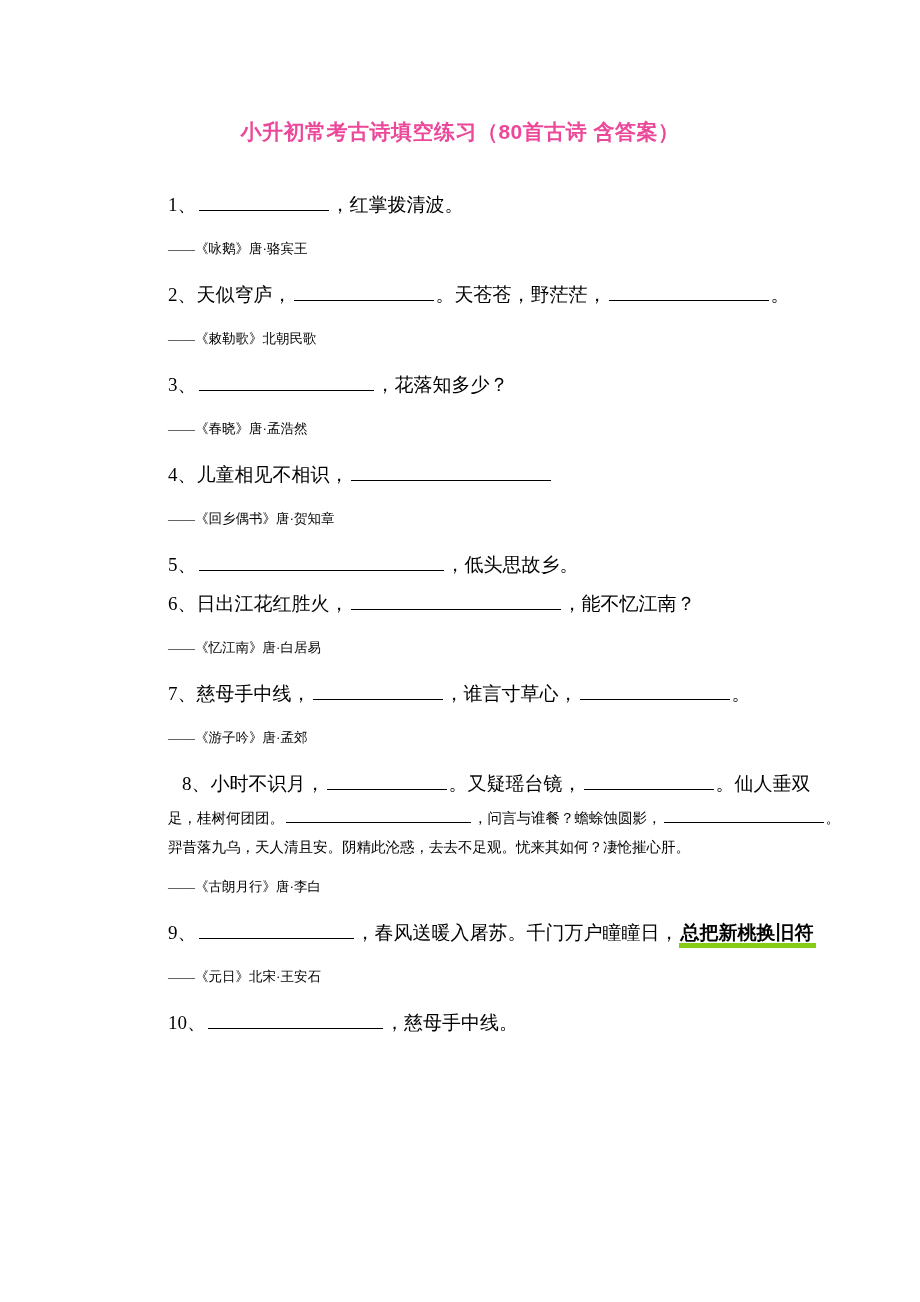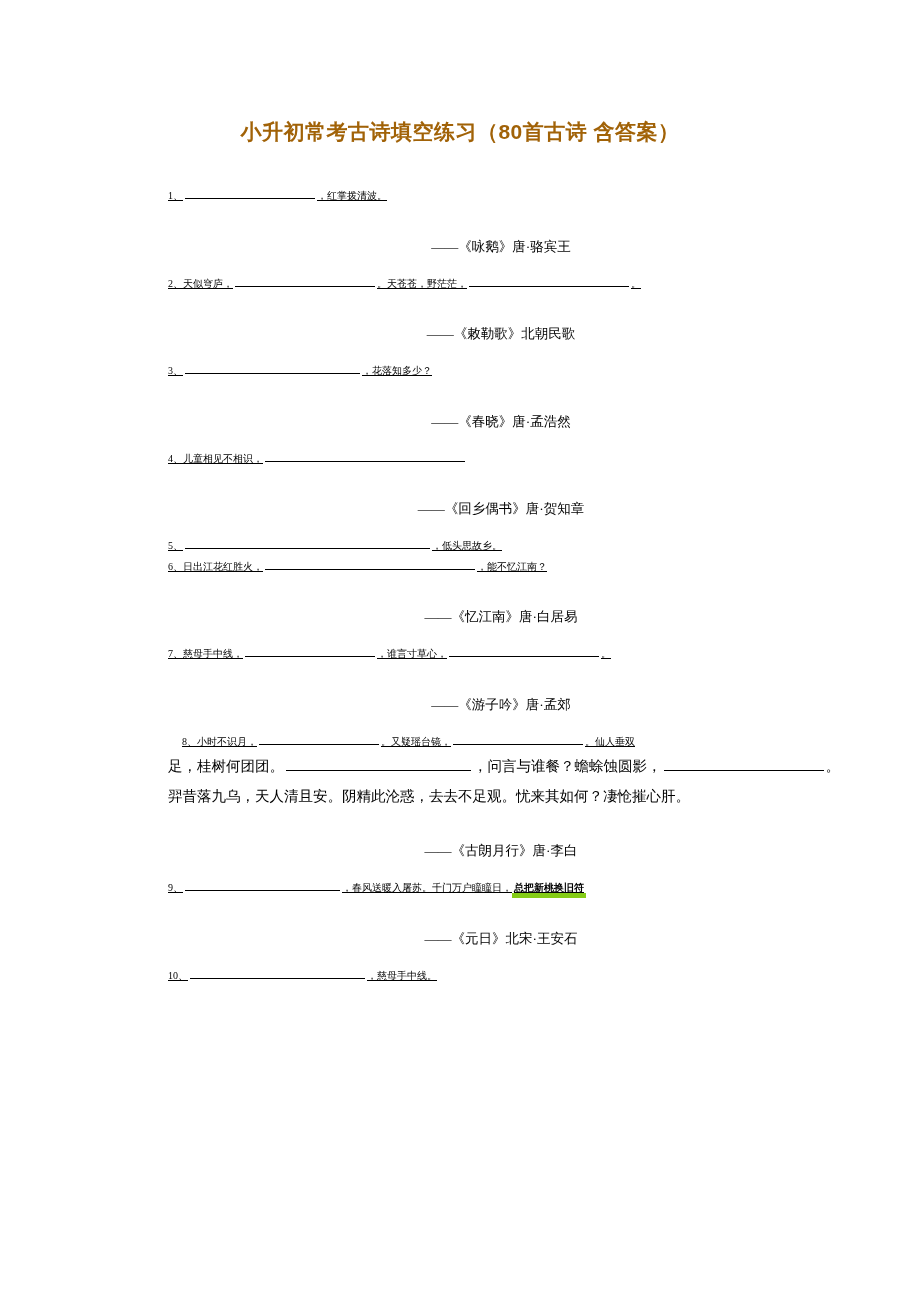--- a/index.html
+++ b/index.html
@@ -16,64 +16,63 @@
     overflow: hidden;
   }
   .page {
     position: relative;
     width: 920px;
     height: 1302px;
     box-sizing: border-box;
     padding: 0 68px;
   }
   .doc-title {
-    color: #a16207;
+    color: #ec4899;
     font-family: "Liberation Sans", "DejaVu Sans", sans-serif;
     font-weight: bold;
     font-size: 21px;
     text-align: center;
     margin-top: 118px;
     margin-bottom: 0;
     letter-spacing: 0.5px;
   }
   .body-area {
     margin-top: 40px;
     padding-left: 100px;
     padding-right: 10px;
   }
   .q-block {
     margin-bottom: 0;
   }
   .q-line {
-    font-size: 10px;
+    font-size: 19px;
     line-height: 2.05;
     text-indent: 0;
     white-space: normal;
-    text-decoration: underline;
   }
   .q-line.indent {
     text-indent: 14px;
   }
   .blank {
     display: inline-block;
     border-bottom: 1px solid #000;
     height: 1em;
     vertical-align: baseline;
     margin: 0 2px;
   }
   .answer-bold {
     font-weight: bold;
     border-bottom: 5px solid #84cc16;
     padding: 0 2px;
   }
   .source {
     font-size: 13.5px;
-    text-align: center;
+    text-align: left;
     line-height: 2.0;
-    margin-top: 26px;
+    margin-top: 10px;
     margin-bottom: 14px;
     padding-right: 8px;
   }
   .continuation {
     font-size: 14.5px;
     line-height: 2.05;
     font-family: Liberation Serif, serif;
   }
 </style>
 </head>

